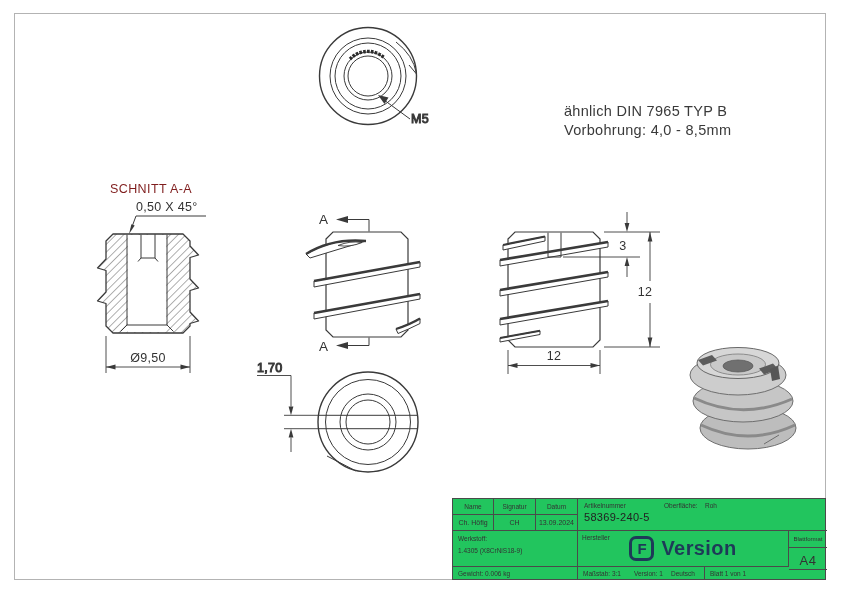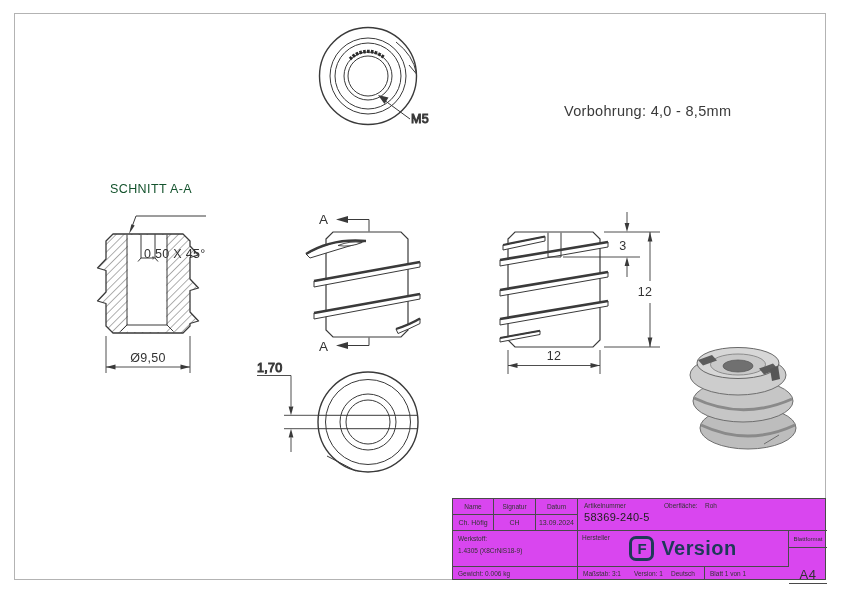--- a/index.html
+++ b/index.html
@@ -6,26 +6,26 @@
   html,body { width:842px; height:595px; background:#fff; overflow:hidden;
               font-family:"Liberation Sans", sans-serif; }
   .stage { position:relative; width:840px; height:595px; background:#fff;border-radius:29px; }
   .frame { position:absolute; left:14px; top:13px; width:812px; height:567px;
            border:1px solid #b3b3b3; }
   svg text { font-family:"Liberation Sans", sans-serif; fill:#333; }
   .dim  { font-size:12.5px; letter-spacing:.3px; }
   .marker { font-size:13.5px; letter-spacing:.3px; }
   .note { position:absolute; left:564px; top:102px; font-size:14.5px; color:#3a3a3a;
           line-height:19px; letter-spacing:.3px; }
-  .lbl-section { position:absolute; left:110px; top:182px; font-size:12.5px; color:#14532d; letter-spacing:.4px; }
-  .lbl-chamfer { position:absolute; left:144px; top:200px; font-size:12.5px; color:#333; letter-spacing:.3px;margin-top:47px; }
+  .lbl-section { position:absolute; left:110px; top:182px; font-size:12.5px; color:#7f1d1d; letter-spacing:.4px; }
+  .lbl-chamfer { position:absolute; left:136px; top:200px; font-size:12.5px; color:#333; letter-spacing:.3px; }
 
   
   .tb { position:absolute; left:452px; top:498px; width:374px; height:82px;
-        border:1px solid #4a4a4a; background:#d946ef; color:#333; }
+        border:1px solid #4a4a4a; background:#22c55e; color:#333; }
   .tb .cell { position:absolute; overflow:hidden; }
   .bR { border-right:1px solid #4a4a4a; } .bB { border-bottom:1px solid #4a4a4a; }
   .t65 { font-size:6.5px; } .t7 { font-size:7px; } .t6 { font-size:6px; }
   .cent { display:flex; align-items:center; justify-content:center; }
   .abs { position:absolute; white-space:nowrap; }
   .artval { font-size:11px; letter-spacing:.3px; color:#222; }
   .a4 { font-size:13px; letter-spacing:.5px; }
   .logo { position:absolute; left:0; top:0; width:100%; height:100%;
           display:flex; align-items:center; justify-content:center; gap:7px; }
   .logo-f { width:25px; height:25px; border:3.5px solid #1e3a58; border-radius:7px;
@@ -197,20 +197,21 @@
       <ellipse cx="52" cy="36.5" rx="27.5" ry="10.5" fill="#c9c9c9" stroke="#7a7a7a" stroke-width="0.8"></ellipse>
       <ellipse cx="52" cy="38" rx="15" ry="6" fill="#707070" stroke="#5a5a5a" stroke-width="0.8"></ellipse>
       <path d="M12,32 L26,27 L31,32.5 L17,37.5 Z" fill="#5c5c5c"></path>
       <path d="M73,40.5 L87,35.5 L92,41 L78,46.5 Z" fill="#5c5c5c"></path>
       <path d="M84,41 L92,37.5 L94,51 L86,53 Z" fill="#565656"></path>
       <line x1="78" y1="116" x2="93" y2="107" stroke="#6e6e6e" stroke-width="1"></line>
     </g>
   </svg>
 
   <div class="note">
+    <div>ähnlich DIN 7965 TYP B</div>
     <div>Vorbohrung: 4,0 - 8,5mm</div>
   </div>
   <div class="lbl-section">SCHNITT A-A</div>
   <div class="lbl-chamfer">0,50 X 45°</div>
 
   <div class="tb">
 
     <div class="cell bR bB cent t65" style="left:0;top:0;width:41px;height:16px">Name</div>
     <div class="cell bR bB cent t65" style="left:41px;top:0;width:42px;height:16px">Signatur</div>
     <div class="cell bR bB cent t65" style="left:83px;top:0;width:42px;height:16px">Datum</div>
@@ -232,21 +233,21 @@
       <span class="abs t65" style="left:127px;top:3px">Roh</span>
     </div>
     <div class="cell bR bB" style="left:125px;top:32px;width:211px;height:36px">
       <span class="abs t65" style="left:4px;top:3px">Hersteller</span>
       <span class="logo">
         <span class="logo-f">F</span>
         <span class="logo-name">Version</span>
       </span>
     </div>
     <div class="cell bB cent t6" style="left:336px;top:32px;width:38px;height:17px">Blattformat</div>
-    <div class="cell bB cent a4" style="left:336px;top:66px;width:38px;height:19px">A4</div>
+    <div class="cell bB cent a4" style="left:336px;top:52px;width:38px;height:19px">A4</div>
     <div class="cell" style="left:125px;top:68px;width:249px;height:13px">
       <span class="abs t65" style="left:5px;top:3px">Maßstab: 3:1</span>
       <span class="abs t65" style="left:56px;top:3px">Version: 1</span>
       <span class="abs t65" style="left:93px;top:3px">Deutsch</span>
       <span class="sep" style="left:126px"></span>
       <span class="abs t65" style="left:132px;top:3px">Blatt 1 von 1</span>
     </div>
   </div>
 </div>
 

